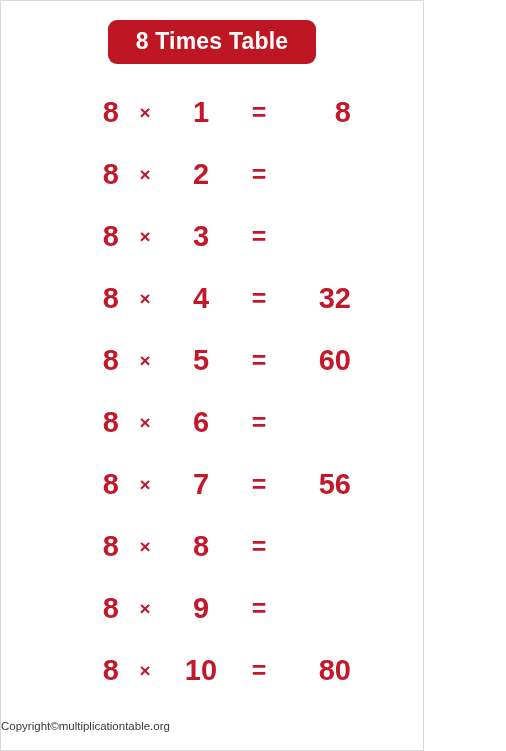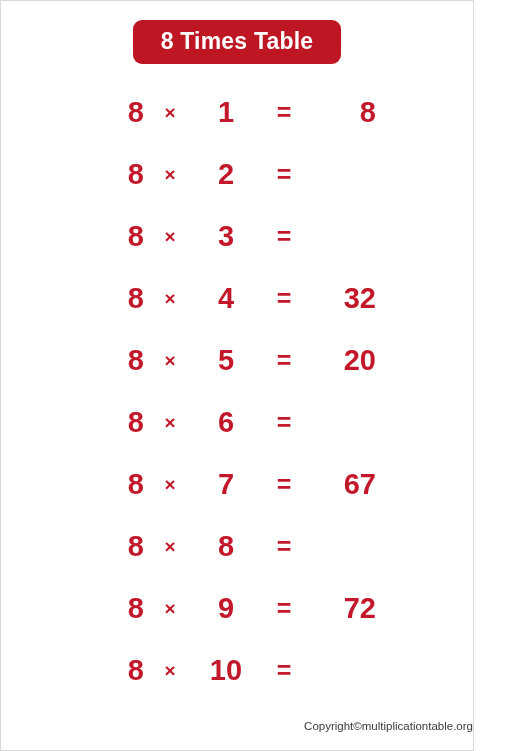--- a/index.html
+++ b/index.html
@@ -5,21 +5,21 @@
   html, body {
     margin: 0;
     padding: 0;
     background: #ffffff;
   }
   body {
     font-family: "Liberation Sans", sans-serif;
   }
   .page {
     position: relative;
-    width: 474px;
+    width: 424px;
     height: 751px;
     box-sizing: border-box;
     background: #ffffff;
     border: 1px solid #d9d9d9;
     overflow: hidden;
   }
   .header-wrap {
     display: flex;
     justify-content: center;
     padding-top: 19px;
@@ -69,21 +69,21 @@
   }
   .cell-result {
     text-align: right;
     padding-right: 6px;
   }
   .footer {
     position: absolute;
     left: 0;
     right: 0;
     bottom: 18px;
-    text-align: right;
+    text-align: left;
     color: #3a3a3a;
     font-size: 11.5px;
     line-height: 1;
   }
 </style>
 </head>
 <body>
 
 <div class="page">
 
@@ -116,51 +116,51 @@
         <span class="cell-times">×</span>
         <span class="cell-multiplier">4</span>
         <span class="cell-equals">=</span>
         <span class="cell-result">32</span>
       </div>
       <div class="eq-row">
         <span class="cell-operand">8</span>
         <span class="cell-times">×</span>
         <span class="cell-multiplier">5</span>
         <span class="cell-equals">=</span>
-        <span class="cell-result">20</span>
+        <span class="cell-result">60</span>
       </div>
       <div class="eq-row">
         <span class="cell-operand">8</span>
         <span class="cell-times">×</span>
         <span class="cell-multiplier">6</span>
         <span class="cell-equals">=</span>
       </div>
       <div class="eq-row">
         <span class="cell-operand">8</span>
         <span class="cell-times">×</span>
         <span class="cell-multiplier">7</span>
         <span class="cell-equals">=</span>
-        <span class="cell-result">67</span>
+        <span class="cell-result">56</span>
       </div>
       <div class="eq-row">
         <span class="cell-operand">8</span>
         <span class="cell-times">×</span>
         <span class="cell-multiplier">8</span>
         <span class="cell-equals">=</span>
       </div>
       <div class="eq-row">
         <span class="cell-operand">8</span>
         <span class="cell-times">×</span>
         <span class="cell-multiplier">9</span>
         <span class="cell-equals">=</span>
-        <span class="cell-result">72</span>
       </div>
       <div class="eq-row">
         <span class="cell-operand">8</span>
         <span class="cell-times">×</span>
         <span class="cell-multiplier">10</span>
         <span class="cell-equals">=</span>
+        <span class="cell-result">80</span>
       </div>
     </div>
 
   <div class="footer">Copyright©multiplicationtable.org</div>
 
 </div>
 
 </body></html>

